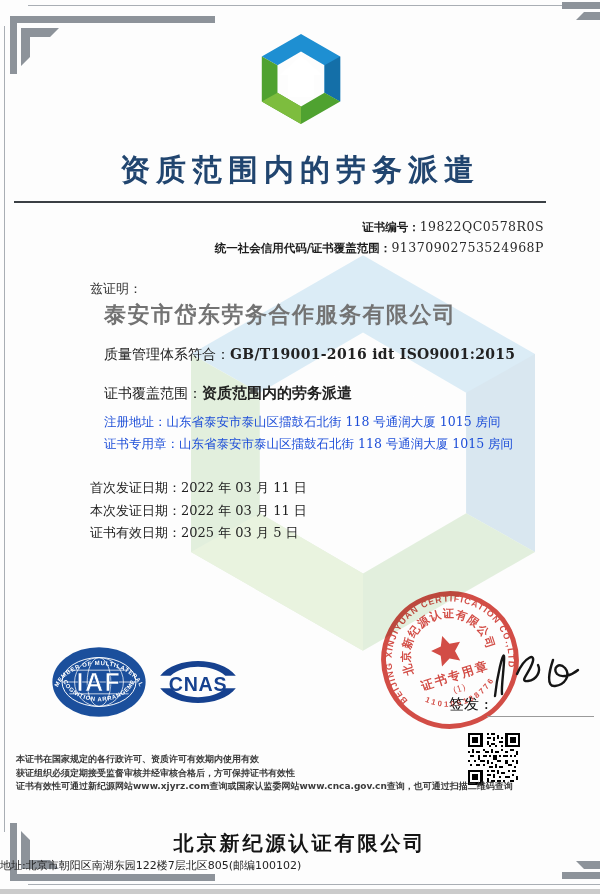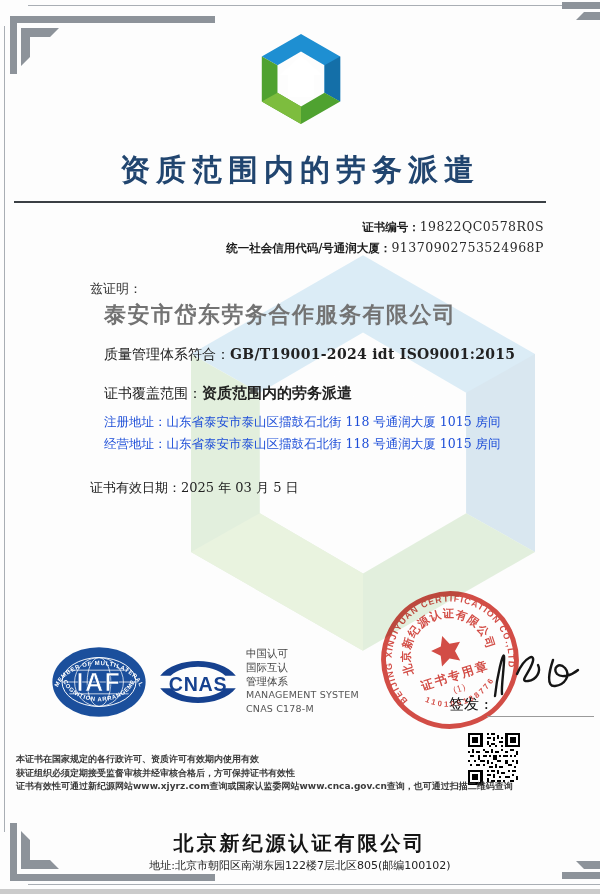--- a/index.html
+++ b/index.html
@@ -37,21 +37,21 @@
   .sign-label{left:449px;top:695px;font-size:15px;color:#111;}
   .sign-line{left:487px;top:716px;width:107px;height:1px;background:#9a9a9a;}
   
   .footnotes{left:16px;top:753px;width:565px;
     font-family:"DejaVu Sans","Liberation Sans",sans-serif;
     font-size:9px;font-weight:bold;color:#3b3b3b;line-height:13.5px;}
   
   .issuer-name{left:0;top:830px;width:600px;text-align:center;
     font-family:"DejaVu Sans","Liberation Sans",sans-serif;
     font-size:20px;font-weight:bold;color:#141414;letter-spacing:3px;}
-  .issuer-addr{left:0;top:858px;width:600px;text-align:center;
+  .issuer-addr{left:0;top:858px;width:600px;
     font-family:"DejaVu Sans","Liberation Sans",sans-serif;
     font-size:11px;color:#222;}
   .bottom-strip{left:0;top:889px;width:600px;height:5px;background:#cbcbcb;}
   .stamp-wrap{mix-blend-mode:multiply;}
 </style>
 </head>
 <body>
 
 <div id="cert">
 
@@ -98,40 +98,42 @@
 
   <svg class="abs" style="left:252px;top:28px" width="98" height="102" viewBox="0 0 100 100">
     <use href="#brandmark"></use>
   </svg>
 
   <div class="abs title">资质范围内的劳务派遣</div>
   <div class="abs title-rule"></div>
 
   <div class="abs cert-ids">
     <div><span class="lbl">证书编号：</span><span class="val">19822QC0578R0S</span></div>
-    <div><span class="lbl">统一社会信用代码/号通润大厦：</span><span class="val">91370902753524968P</span></div>
+    <div><span class="lbl">统一社会信用代码/证书覆盖范围：</span><span class="val">91370902753524968P</span></div>
   </div>
 
   <div class="abs certify">兹证明：</div>
   <div class="abs company">泰安市岱东劳务合作服务有限公司</div>
 
   <div class="abs std-line">
-    <span>质量管理体系符合：</span><span class="v">GB/T19001-2024 idt ISO9001:2015</span>
+    <span>质量管理体系符合：</span><span class="v">GB/T19001-2016 idt ISO9001:2015</span>
   </div>
 
   <div class="abs scope-line">
     <span>证书覆盖范围：</span><span class="v">资质范围内的劳务派遣</span>
   </div>
 
   <div class="abs addr">
     <div><span>注册地址：</span><span>山东省泰安市泰山区擂鼓石北街 118 号通润大厦 1015 房间</span></div>
-    <div><span>经营地址：</span><span>山东省泰安市泰山区擂鼓石北街 118 号通润大厦 1015 房间</span></div>
+    <div><span>证书专用章：</span><span>山东省泰安市泰山区擂鼓石北街 118 号通润大厦 1015 房间</span></div>
   </div>
 
   <div class="abs dates">
+    <div><span>首次发证日期：</span><span>2022 年 03 月 11 日</span></div>
+    <div><span>本次发证日期：</span><span>2022 年 03 月 11 日</span></div>
     <div><span>证书有效日期：</span><span>2025 年 03 月 5 日</span></div>
   </div>
 
   <svg class="abs" style="left:50px;top:645px" width="98" height="74" viewBox="0 0 132 100">
     <defs>
       <path id="iafTop" d="M10,58 A58,42 0 0 1 122,58"></path>
       <path id="iafBottom" d="M18,50 A50,36 0 0 0 114,50"></path>
     </defs>
     <ellipse cx="66" cy="50" rx="63" ry="47" fill="#1b4f9c"></ellipse>
     <ellipse cx="66" cy="50" rx="50" ry="33" fill="none" stroke="#ffffff" stroke-width="1.3"></ellipse>
@@ -148,27 +150,20 @@
       <textPath href="#iafBottom" startOffset="50%" text-anchor="middle">RECOGNITION ARRANGEMENT</textPath>
     </text>
   </svg>
 
   <svg class="abs" style="left:156px;top:652px" width="84" height="60" viewBox="0 0 120 78">
     <path d="M6,30 C28,2 92,2 114,30 L99,30 C80,13 40,13 21,30 Z" fill="#16418f"></path>
     <path d="M21,48 C40,65 80,65 99,48 L114,48 C92,76 28,76 6,48 Z" fill="#16418f"></path>
     <text x="60" y="52" text-anchor="middle" font-family="Liberation Sans, sans-serif" font-size="28" font-weight="bold" fill="#16418f" letter-spacing="1">CNAS</text>
   </svg>
 
-  <div class="abs acc-text">
-    <div>中国认可</div>
-    <div>国际互认</div>
-    <div>管理体系</div>
-    <div class="en">MANAGEMENT SYSTEM</div>
-    <div class="en">CNAS C178-M</div>
-  </div>
 
   <div class="abs stamp-wrap" style="left:372px;top:582px">
     <svg width="156" height="156" viewBox="0 0 160 160" style="opacity:.88">
       <defs>
         <path id="stArcEn" d="M25,104 A60,60 0 1 1 135,104"></path>
         <path id="stArcZh" d="M46,97 A40,40 0 1 1 114,97"></path>
         <path id="stArcNum" d="M30,94 A54,54 0 0 0 130,94"></path>
       </defs>
       <g transform="rotate(-18 80 80)" fill="#cf352d">
         <circle cx="80" cy="80" r="68" fill="none" stroke="#cf352d" stroke-width="5"></circle>

